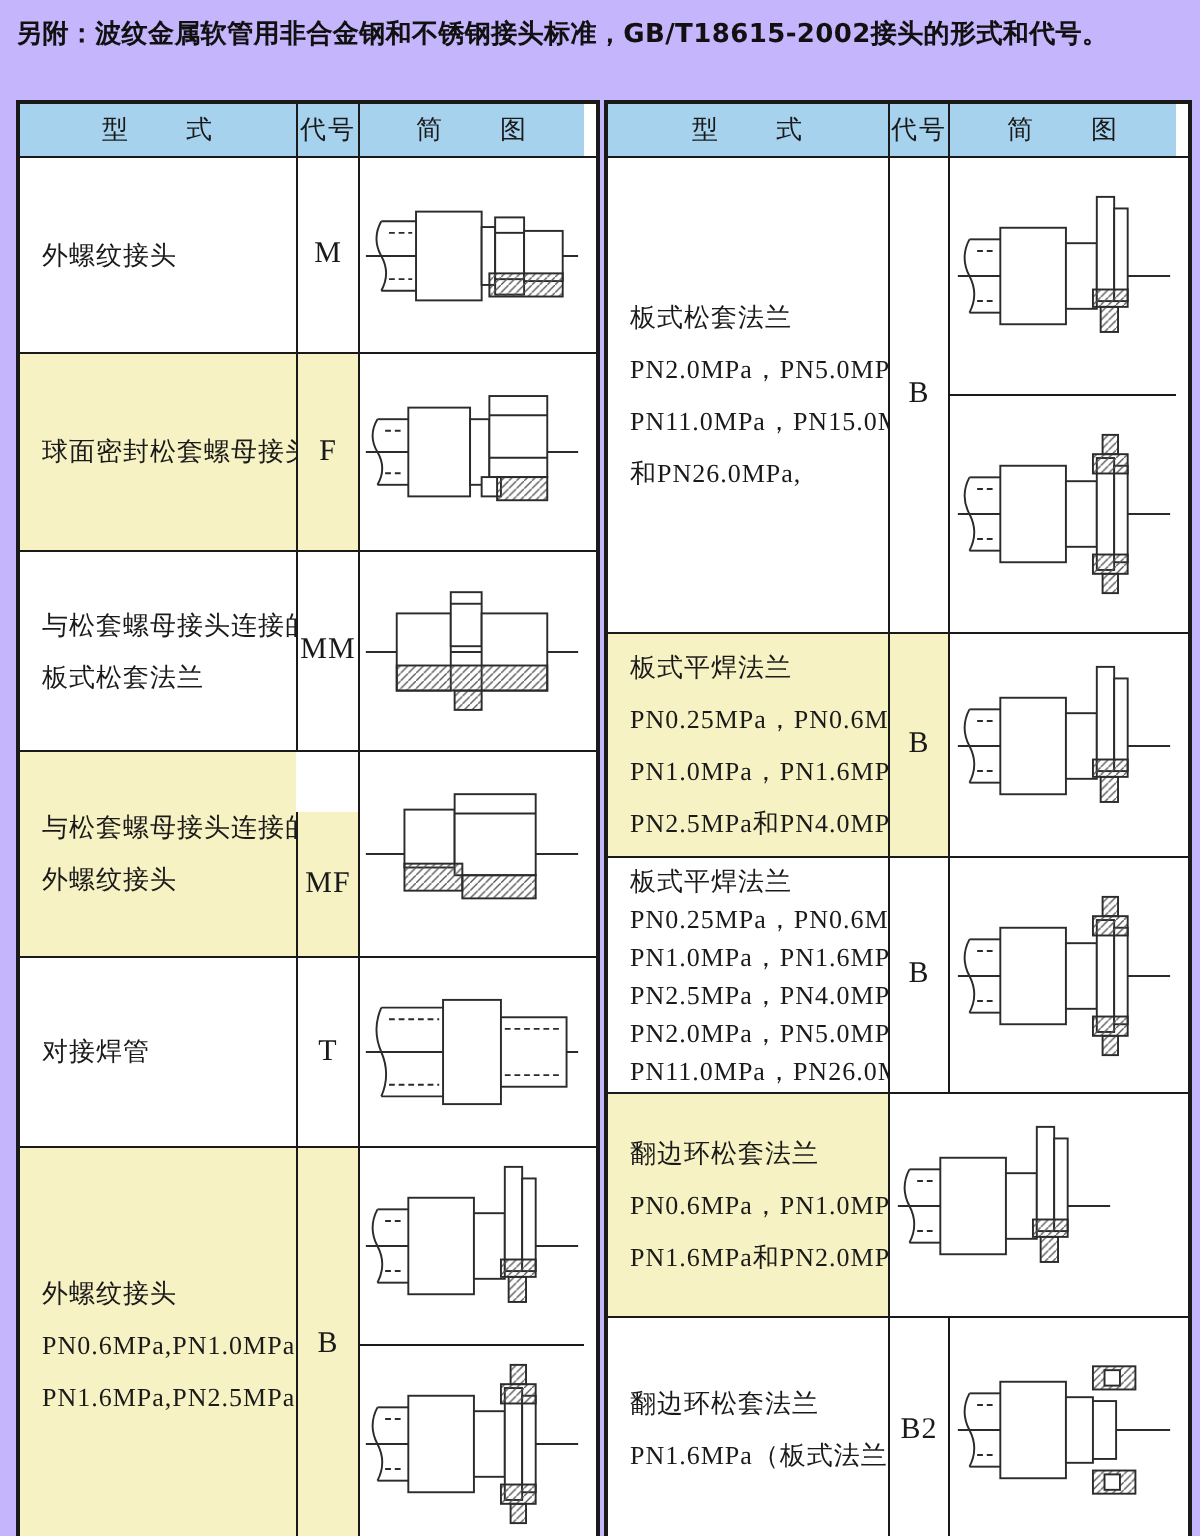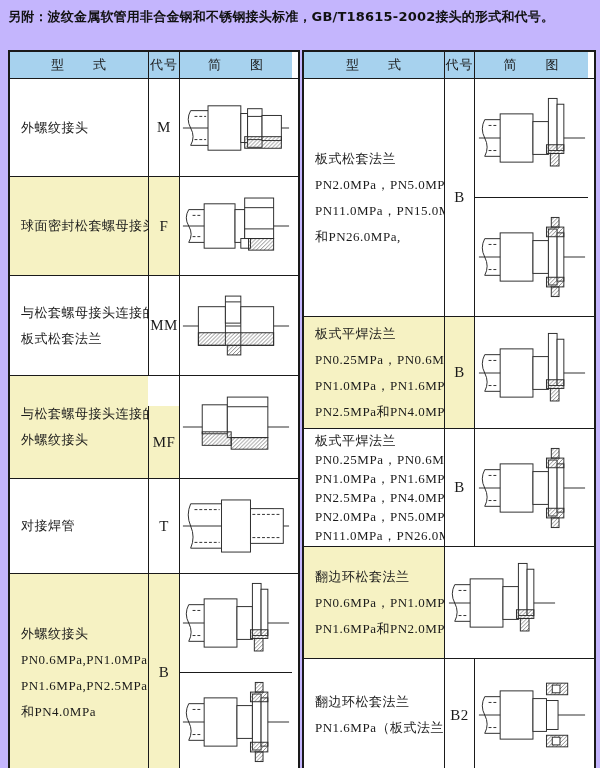--- a/index.html
+++ b/index.html
@@ -191,21 +191,20 @@
               <line x1="74" y1="57" x2="104" y2="57" stroke="#2b2b2b" stroke-width="1" stroke-dasharray="3,2"></line>
             </svg>
           </div>
         </div>
       </div>
       <div class="trow" style="height: 198px;">
         <div class="tcell first typ-cell hl" style="width: 138px;">
           <div class="typ-line">外螺纹接头</div>
           <div class="typ-line">PN0.6MPa,PN1.0MPa,</div>
           <div class="typ-line">PN1.6MPa,PN2.5MPa,</div>
-          <div class="typ-line">和PN4.0MPa</div>
         </div>
         <div class="tcell code-cell hl" style="width: 31px;">
           <span>B</span>
         </div>
         <div class="tcell diag-cell" style="width: 113px;">
           <div class="diag-sub first">
             <svg viewBox="0 0 114 90" width="110" height="88">
               <defs>
                 <pattern id="hatch5" patternUnits="userSpaceOnUse" width="4" height="4">
                   <path d="M0,4 L4,0" stroke="#555" stroke-width="0.7"></path>

